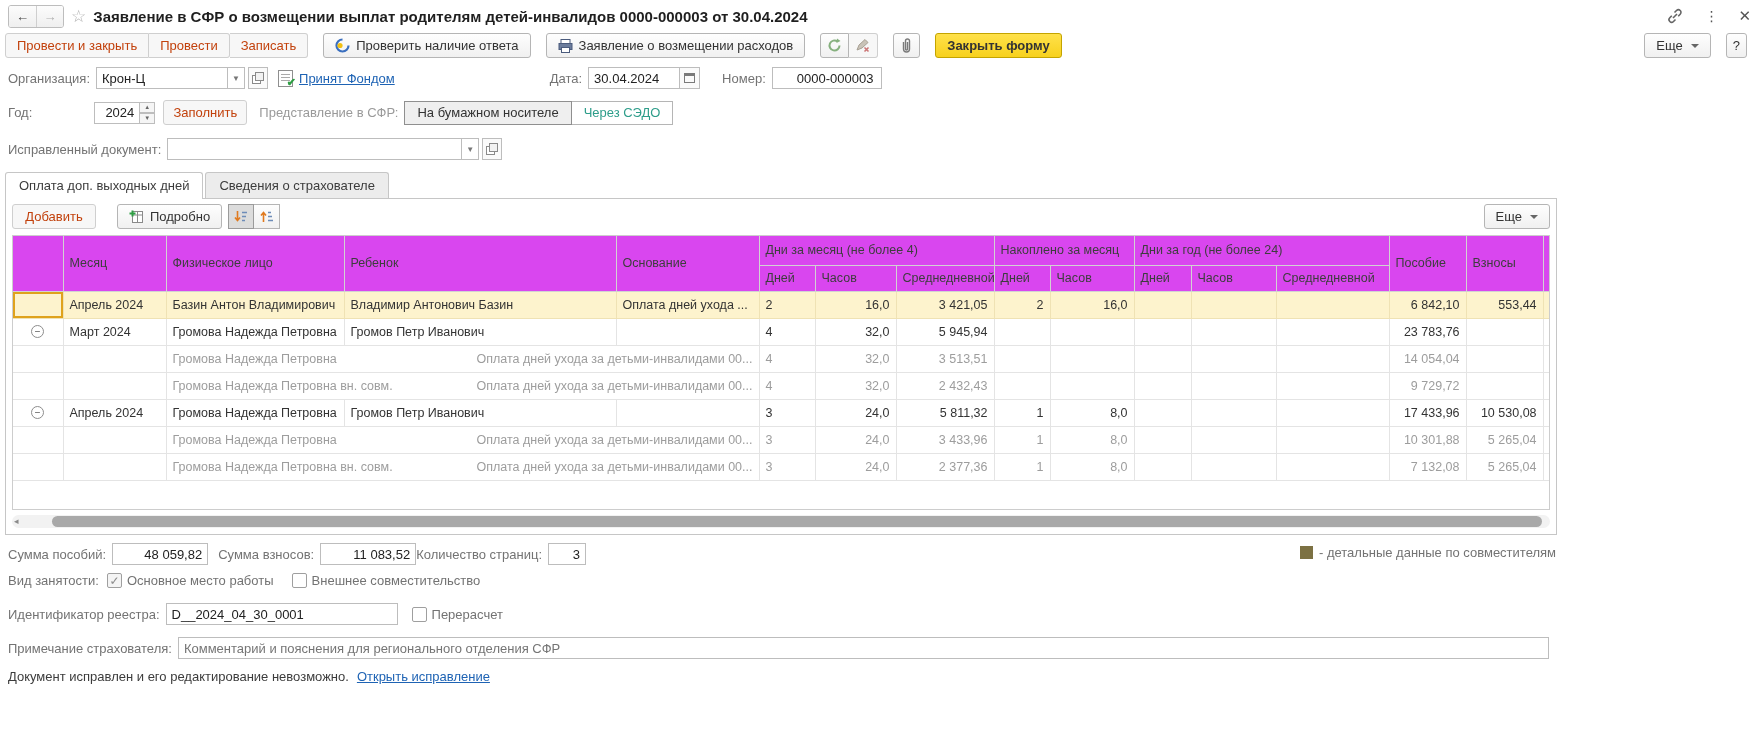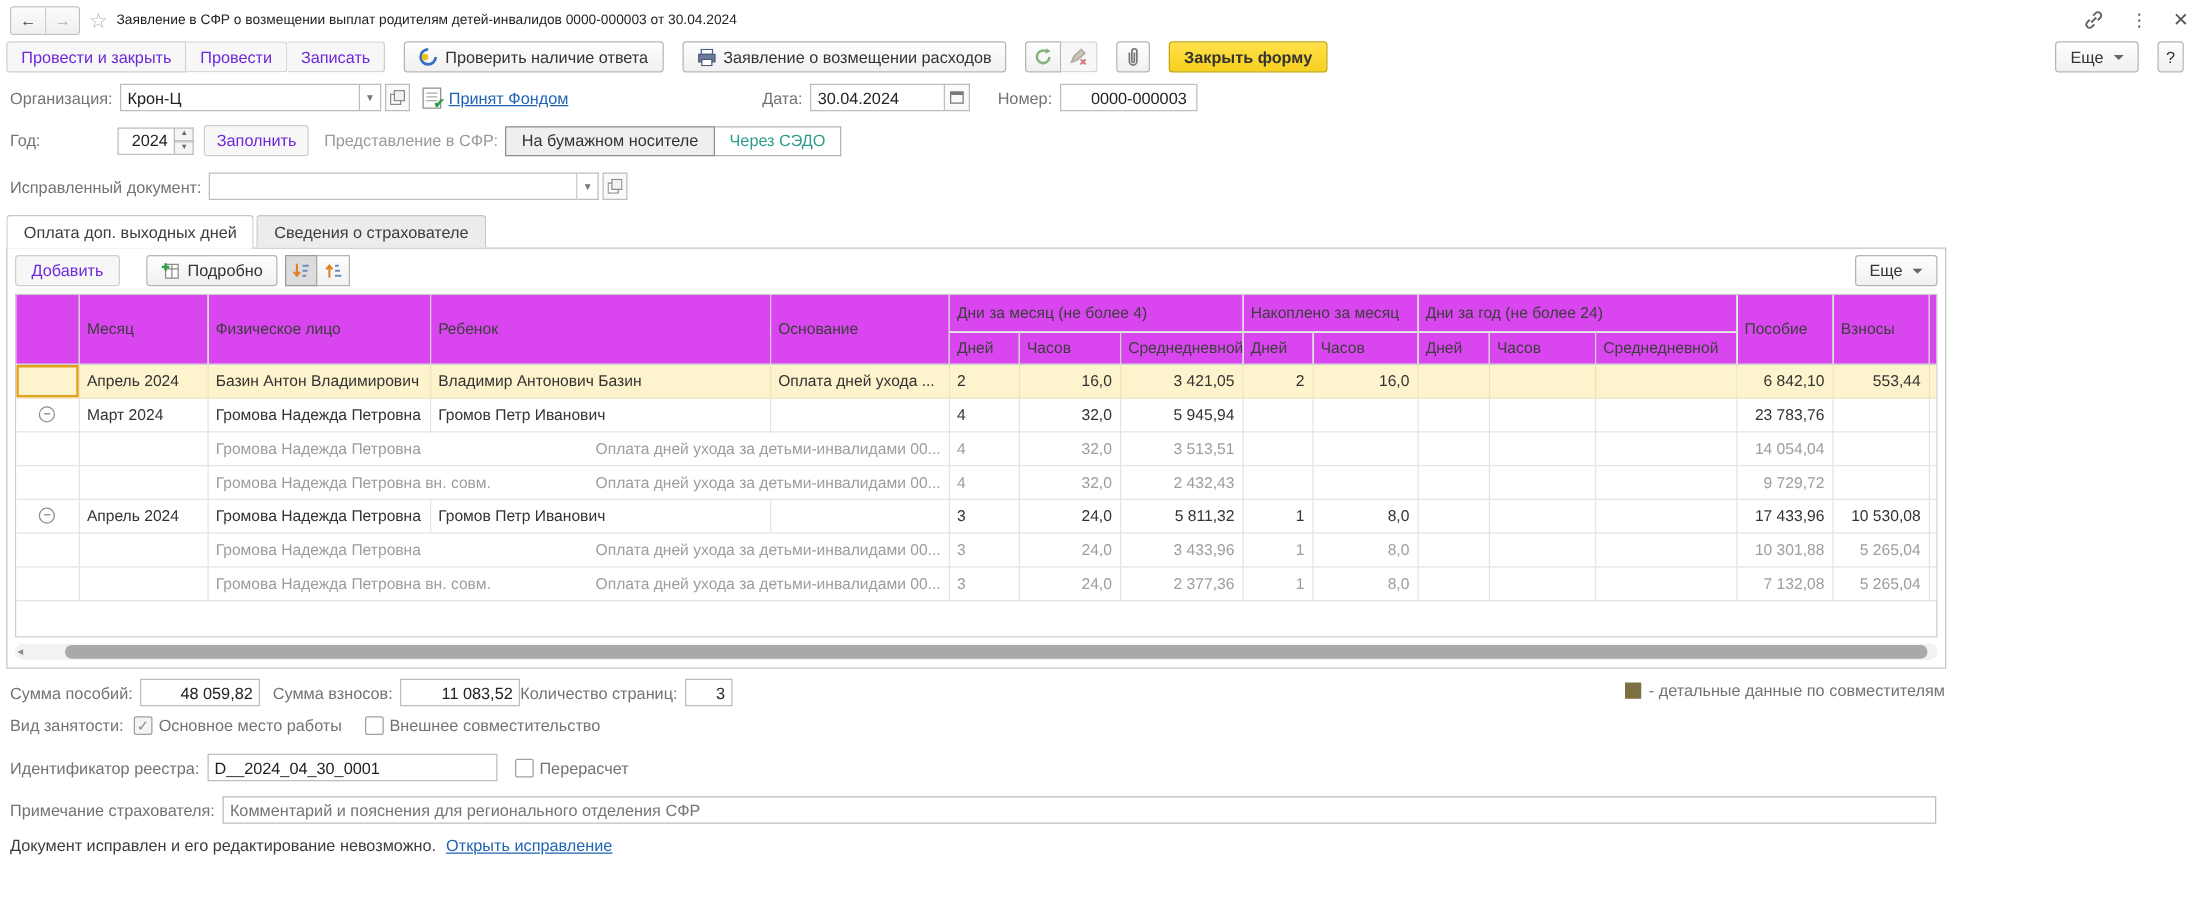--- a/index.html
+++ b/index.html
@@ -9,21 +9,21 @@
     background:#fff; color:#333;
     font-family:"Liberation Sans", sans-serif; font-size:13px;
   }
   
   .btn{
     display:inline-flex; align-items:center; gap:6px;
     background:linear-gradient(#fefefe,#f0f0f0);
     border:1px solid #b5b5b5; border-radius:3px;
     height:25px; padding:0 11px; color:#333; white-space:nowrap; cursor:default;
   }
-  .btn.disabled{ color:#6d28d9; border-color:#cfcfcf; background:#f7f7f7; }
+  .btn.disabled{ color:#c2410c; border-color:#cfcfcf; background:#f7f7f7; }
   .btn.icon-only{ padding:0 6px; }
   .btn.yellow{ background:linear-gradient(#ffe14a,#f7d11e); border-color:#c4a400; font-weight:bold; }
   .caret{ width:0; height:0; border-left:4px solid transparent; border-right:4px solid transparent;
           border-top:4px solid #666; display:inline-block; margin-left:2px; }
   .input{
     border:1px solid #bdbdbd; height:22px; background:#fff; font:inherit; color:#222;
     padding:0 5px; outline:none;
   }
   .num-input{ text-align:right; }
   .combo-arrow{
@@ -41,21 +41,21 @@
        display:inline-flex; align-items:center; justify-content:center; font-size:12px; color:#8b8b8b; }
   a.link{ color:#1e63b4; text-decoration:underline; cursor:pointer; }
 
   
   .titlebar{ height:29px; display:flex; align-items:center; padding:3px 10px 0 8px; gap:7px; }
   .navgrp{ display:flex; border:1px solid #bdbdbd; border-radius:3px; overflow:hidden; }
   .navbtn{ width:27px; height:21px; display:flex; align-items:center; justify-content:center;
            background:linear-gradient(#fcfcfc,#efefef); font-size:13px; color:#444; }
   .navbtn + .navbtn{ border-left:1px solid #cfcfcf; color:#b0b0b0; }
   .star{ color:#b3b3b3; font-size:17px; }
-  .wintitle{ font-size:11px; font-weight:normal; color:#1f1f1f; white-space:nowrap; }
+  .wintitle{ font-size:15px; font-weight:bold; color:#1f1f1f; white-space:nowrap; }
   .title-icons{ margin-left:auto; display:flex; align-items:center; gap:20px; color:#666; }
   .kebab{ letter-spacing:0; font-size:14px; line-height:10px; color:#555; }
   .xclose{ font-size:15px; color:#555; }
 
   
   .toolbar{ display:flex; align-items:center; gap:3px; padding:4px 14px 5px 5px; }
   .tb-gap{ width:9px; }
   .grp{ display:flex; }
   .grp .btn+.btn{ border-left:none; border-top-left-radius:0; border-bottom-left-radius:0; }
   .grp .btn:first-child{ border-top-right-radius:0; border-bottom-right-radius:0; }
@@ -208,36 +208,36 @@
     </div>
   <div class="tb-gap"></div>
   <div class="btn icon-only">
       <span>?</span>
     </div>
 </div>
 
 <div class="frow">
   <span class="label">Организация:</span>
   <div class="field" style="margin-left:6px;">
-    <input class="input" style="width: 192px;" value="Крон-Ц">
+    <input class="input" style="width: 132px;" value="Крон-Ц">
     <span class="combo-arrow">▼</span>
     <span class="sq-btn">
       <svg width="12" height="12" viewBox="0 0 12 12">
         <rect x="0.5" y="3.5" width="8" height="8" fill="#fff" stroke="#8a8a8a"></rect>
         <rect x="3.5" y="0.5" width="8" height="8" fill="#f2f2f2" stroke="#8a8a8a"></rect>
       </svg>
     </span>
   </div>
   <span class="docicon">
       <span class="chk">✔</span>
     </span>
   <a class="link">Принят Фондом</a>
   <span class="label" style="margin-left:155px;">Дата:</span>
   <div class="field" style="margin-left:6px;">
-    <input class="input" style="width: 108px;" value="30.04.2024">
+    <input class="input" style="width: 92px;" value="30.04.2024">
     <span class="cal-btn">
         <span class="cal"></span>
       </span>
   </div>
   <span class="label" style="margin-left:22px;">Номер:</span>
   <input class="input" style="width: 110px; margin-left: 6px; padding-left: 24px;" value="0000-000003">
 </div>
 
 <div class="frow" style="padding-top:7px;">
   <span class="label">Год:</span>

